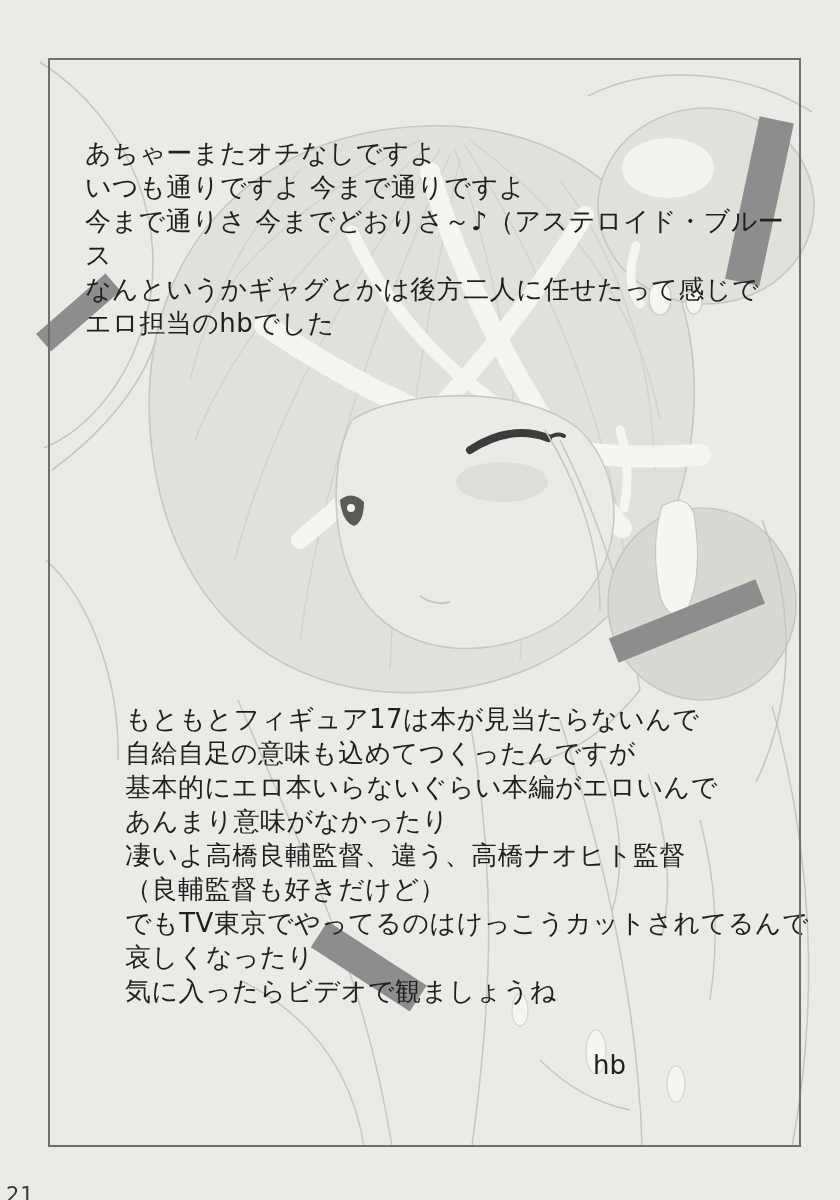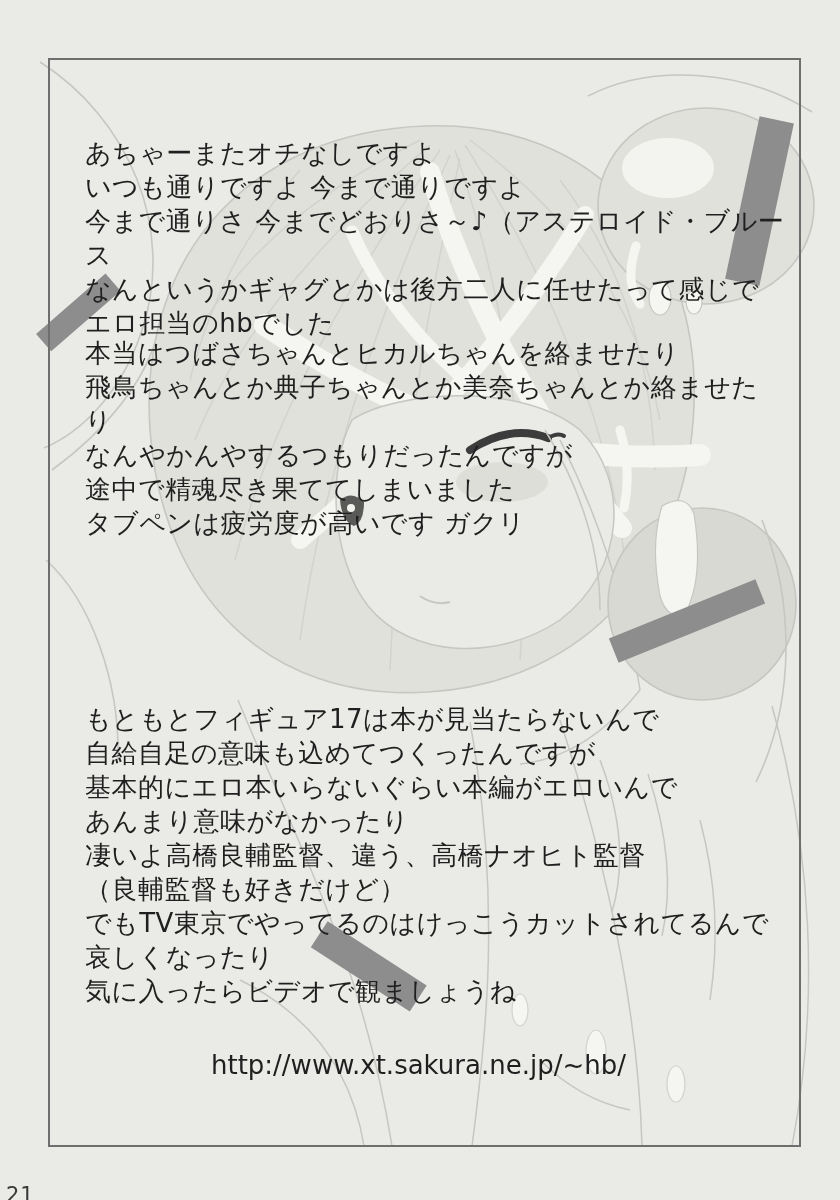--- a/index.html
+++ b/index.html
@@ -51,21 +51,21 @@
     left: 85px;
     width: 700px;
     font-size: 26px;
     line-height: 34px;
     white-space: pre-line;
     letter-spacing: 0.5px;
   }
   .para-1 { top: 136px; }
   .para-2 { top: 336px; }
   .para-3 { top: 538px; }
-  .para-4 { top: 702px; }
+  .para-4 { top: 702px; margin-left: 40px; }
   .signature {
     position: absolute;
     top: 1048px;
     right: 52px;
     text-align: right;
     font-size: 26px;
     line-height: 34px;
   }
   .page-number {
     position: absolute;
@@ -169,34 +169,29 @@
   </svg>
 
   <div class="page-border"></div>
 
   <div class="text-layer">
     <div class="para para-1">あちゃーまたオチなしですよ
 いつも通りですよ 今まで通りですよ
 今まで通りさ 今までどおりさ～♪（アステロイド・ブルース
 なんというかギャグとかは後方二人に任せたって感じで
 エロ担当のhbでした</div>
-    <div class="para para-2">本当はつばさちゃんとヒカルちゃんを絡ませたり
-飛鳥ちゃんとか典子ちゃんとか美奈ちゃんとか絡ませたり
-なんやかんやするつもりだったんですが
-途中で精魂尽き果ててしまいました
-タブペンは疲労度が高いです ガクリ</div>
     <div class="para para-4">もともとフィギュア17は本が見当たらないんで
 自給自足の意味も込めてつくったんですが
 基本的にエロ本いらないぐらい本編がエロいんで
 あんまり意味がなかったり
 凄いよ高橋良輔監督、違う、高橋ナオヒト監督
 （良輔監督も好きだけど）
 でもTV東京でやってるのはけっこうカットされてるんで
 哀しくなったり
 気に入ったらビデオで観ましょうね</div>
 
     <div class="signature">
-      <div>http://www.xt.sakura.ne.jp/~hb/</div>
+      <div>hb</div>
     </div>
 
     <div class="page-number">21</div>
   </div>
 </div>
 
 </body></html>

